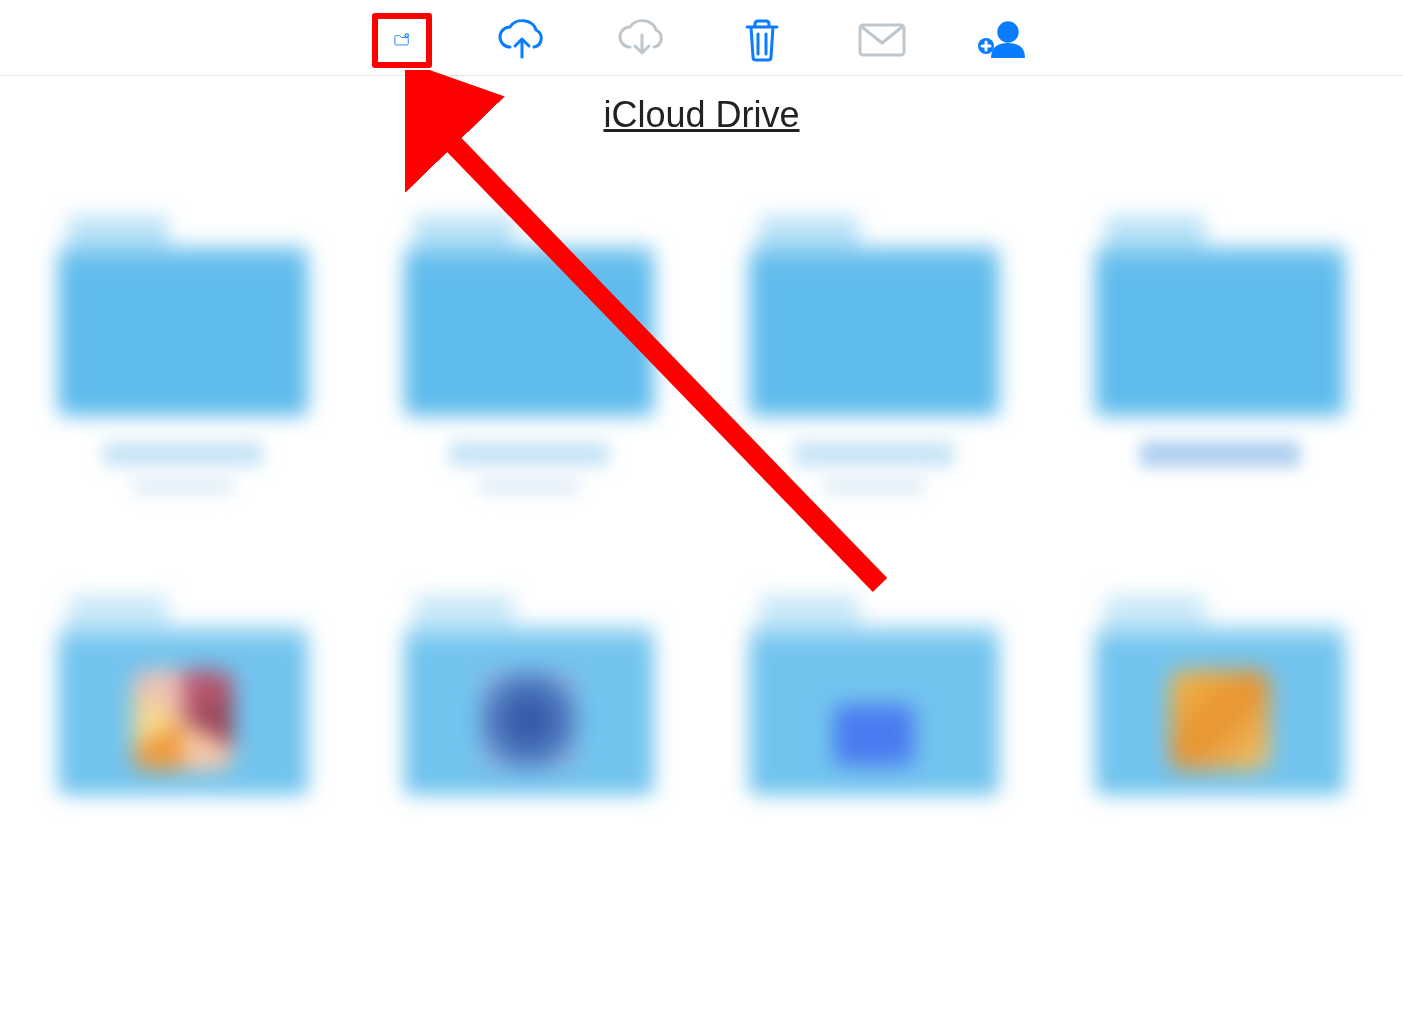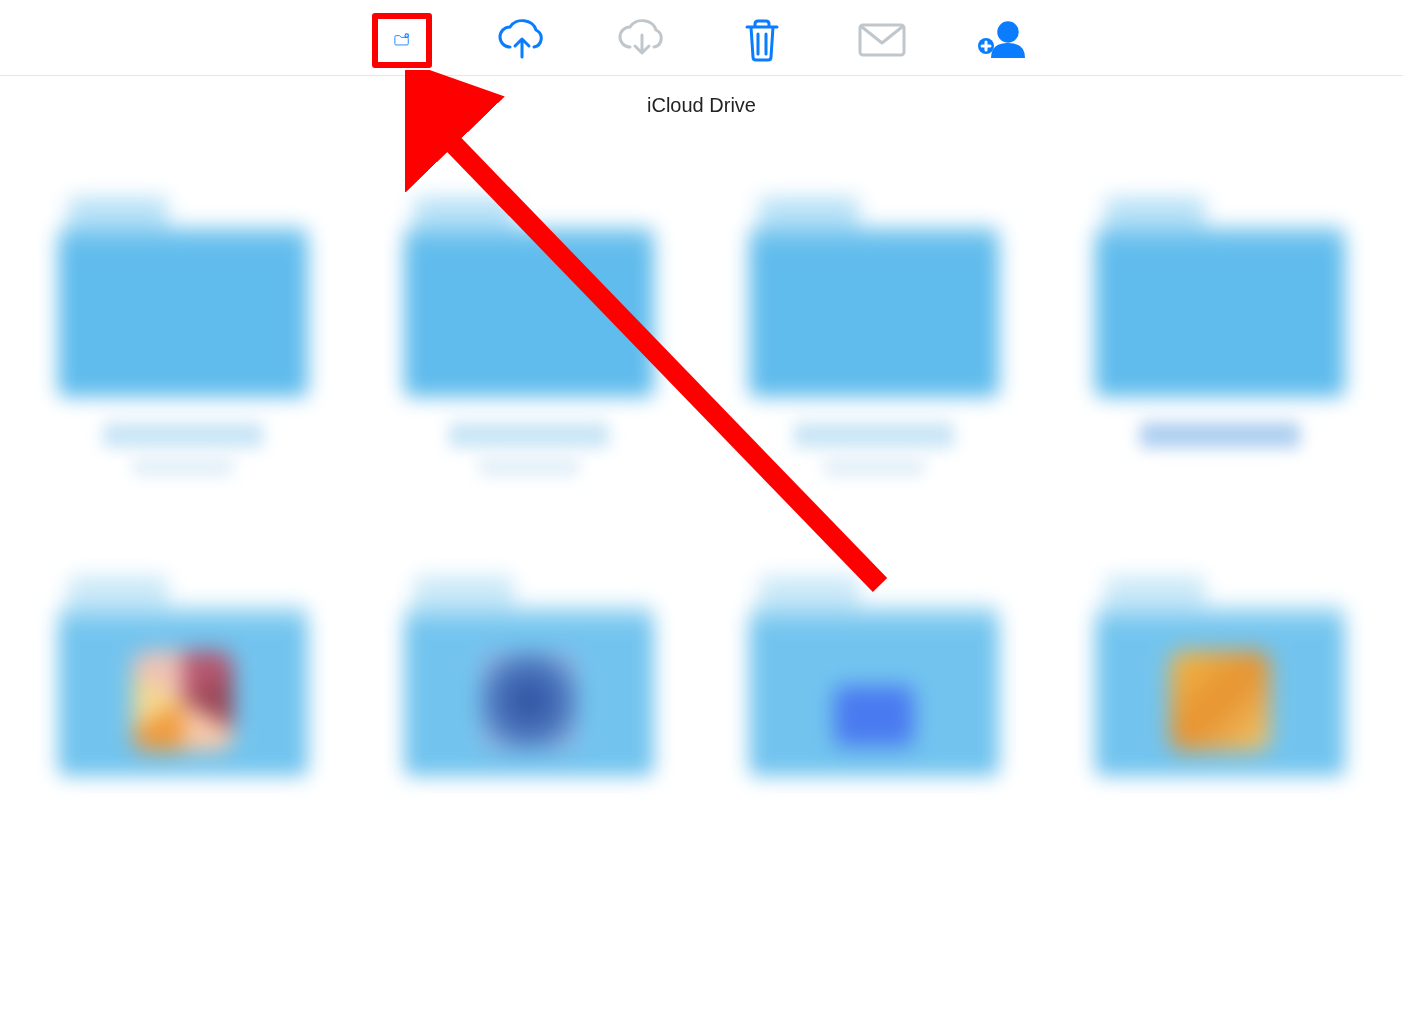--- a/index.html
+++ b/index.html
@@ -27,23 +27,24 @@
     padding: 4px 16px;
     width: 105px;
     height: 74px;
   }
   .disabled svg * { stroke: #c0c7cc !important; }
   .title-row {
     text-align: center;
     padding-top: 18px;
   }
   .title-text {
-    font-size: 20px;
+    font-size: 36px;
     font-weight: 500;
     color: #222;
+    text-decoration: underline;
   }
   .grid {
     display: grid;
     grid-template-columns: repeat(4, 1fr);
     column-gap: 60px;
     row-gap: 100px;
     padding: 80px 40px 0 40px;
   }
   .item {
     display: flex;

